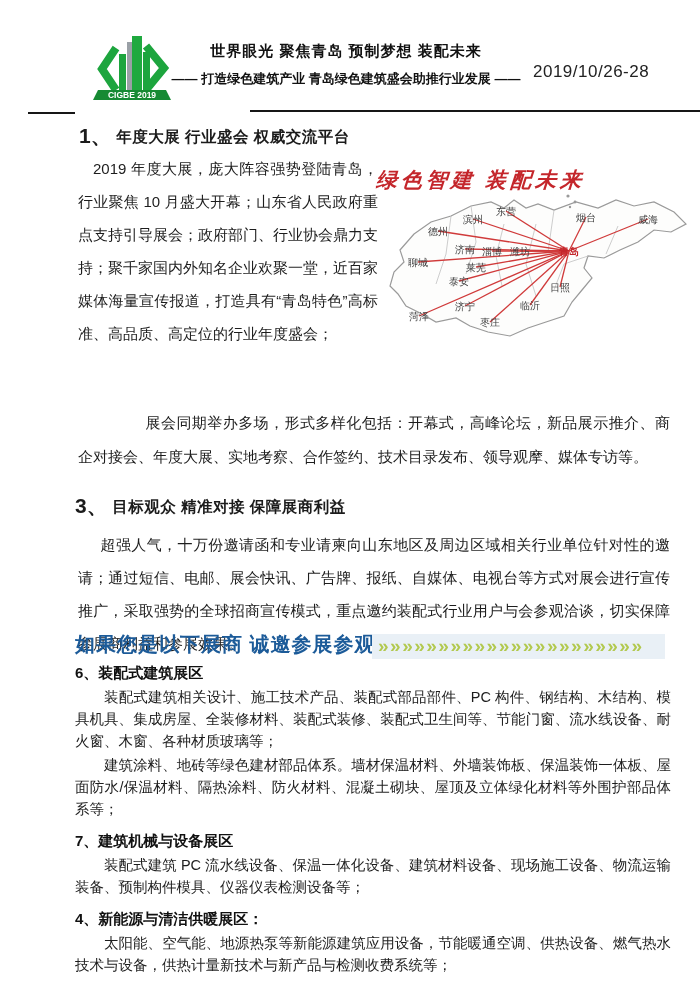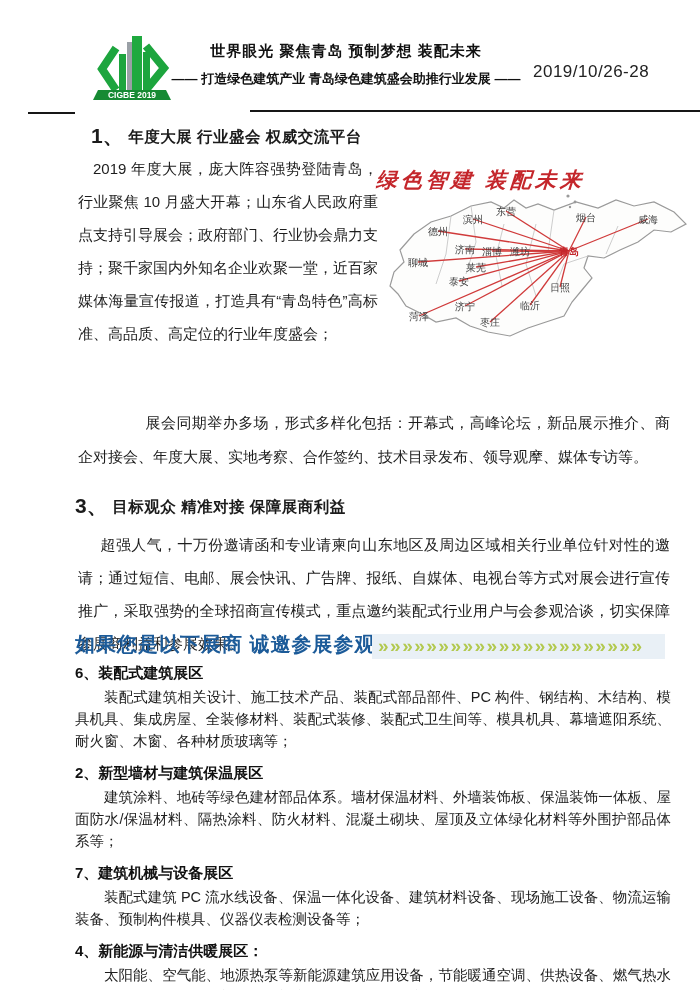--- a/index.html
+++ b/index.html
@@ -12,21 +12,21 @@
   .title-block{position:absolute;left:156px;top:42px;width:380px;text-align:center;}
   .main-title{font-size:15px;font-weight:bold;letter-spacing:1px;color:#111;white-space:nowrap;}
   .sub-title{font-size:13px;font-weight:bold;color:#111;margin-top:9px;white-space:nowrap;}
   .date{position:absolute;left:533px;top:62px;font-size:17px;color:#222;letter-spacing:0.5px;}
   .rule-left{position:absolute;left:28px;top:112px;width:47px;height:2px;background:#161616;}
   .rule-right{position:absolute;left:250px;top:110px;width:450px;height:2px;background:#161616;}
   
   .sec-head{position:absolute;white-space:nowrap;}
   .sec-head .num{font-size:21px;font-weight:bold;vertical-align:-1px;}
   .sec-head .txt{font-size:15.5px;font-weight:bold;letter-spacing:0.5px;}
-  .sec1-head{left:91px;top:122px;}
+  .sec1-head{left:79px;top:122px;}
   .sec2-head{left:75px;top:364px;}
   .sec3-head{left:75px;top:492px;}
   
   .para{position:absolute;font-size:15px;color:#1d1d1d;text-align:justify;}
   .sec1-body{left:78px;top:152px;width:300px;line-height:33px;text-indent:1em;}
   .sec2-body{left:78px;top:406px;width:592px;line-height:34px;text-indent:4.5em;}
   .sec3-body{left:78px;top:528px;width:592px;line-height:33px;text-indent:1.5em;}
   
   .map-slogan{
     position:absolute;left:376px;top:166px;width:320px;
@@ -135,22 +135,21 @@
     <span class="num">3、</span>
     <span class="txt">目标观众 精准对接 保障展商利益</span>
   </div>
   <div class="para sec3-body">超强人气，十万份邀请函和专业请柬向山东地区及周边区域相关行业单位针对性的邀请；通过短信、电邮、展会快讯、广告牌、报纸、自媒体、电视台等方式对展会进行宣传推广，采取强势的全球招商宣传模式，重点邀约装配式行业用户与会参观洽谈，切实保障参展商利益和参展效果。</div>
 
   <div class="invite-head">如果您是以下展商 诚邀参展参观</div>
   <div class="chevron-bar">»»»»»»»»»»»»»»»»»»»»»»</div>
 
   <div class="zones">
     <div class="zone-title">6、装配式建筑展区</div>
-    <div class="zone-body">装配式建筑相关设计、施工技术产品、装配式部品部件、PC 构件、钢结构、木结构、模具机具、集成房屋、全装修材料、装配式装修、装配式卫生间等、模具机具、幕墙遮阳系统、耐火窗、木窗、各种材质玻璃等；</div>
-    <div class="zone-title">2、新型墙材与建筑保温展区</div>
+    <div class="zone-body">装配式建筑相关设计、施工技术产品、装配式部品部件、PC 构件、钢结构、木结构、模具机具、集成房屋、全装修材料、装配式装修、装配式卫生间等、节能门窗、流水线设备、耐火窗、木窗、各种材质玻璃等；</div>
     <div class="zone-body">建筑涂料、地砖等绿色建材部品体系。墙材保温材料、外墙装饰板、保温装饰一体板、屋面防水/保温材料、隔热涂料、防火材料、混凝土砌块、屋顶及立体绿化材料等外围护部品体系等；</div>
     <div class="zone-title">7、建筑机械与设备展区</div>
     <div class="zone-body">装配式建筑 PC 流水线设备、保温一体化设备、建筑材料设备、现场施工设备、物流运输装备、预制构件模具、仪器仪表检测设备等；</div>
     <div class="zone-title">4、新能源与清洁供暖展区：</div>
     <div class="zone-body">太阳能、空气能、地源热泵等新能源建筑应用设备，节能暖通空调、供热设备、燃气热水技术与设备，供热计量新技术与新产品与检测收费系统等；</div>
   </div>
 
 </div>
 
 </body></html>

